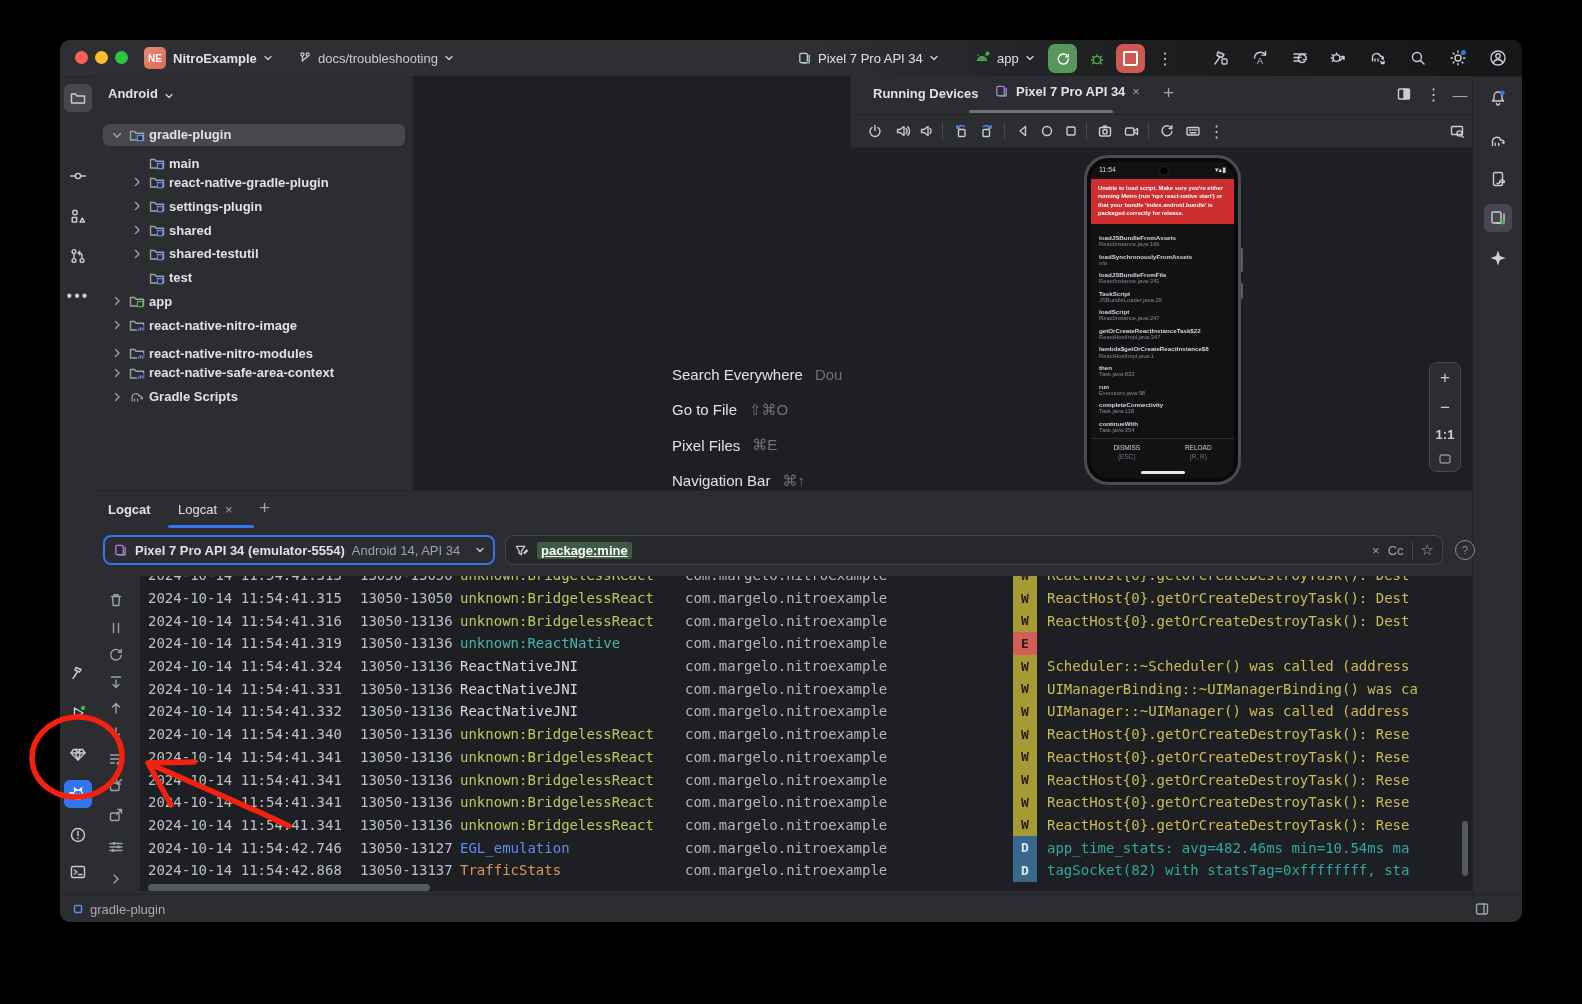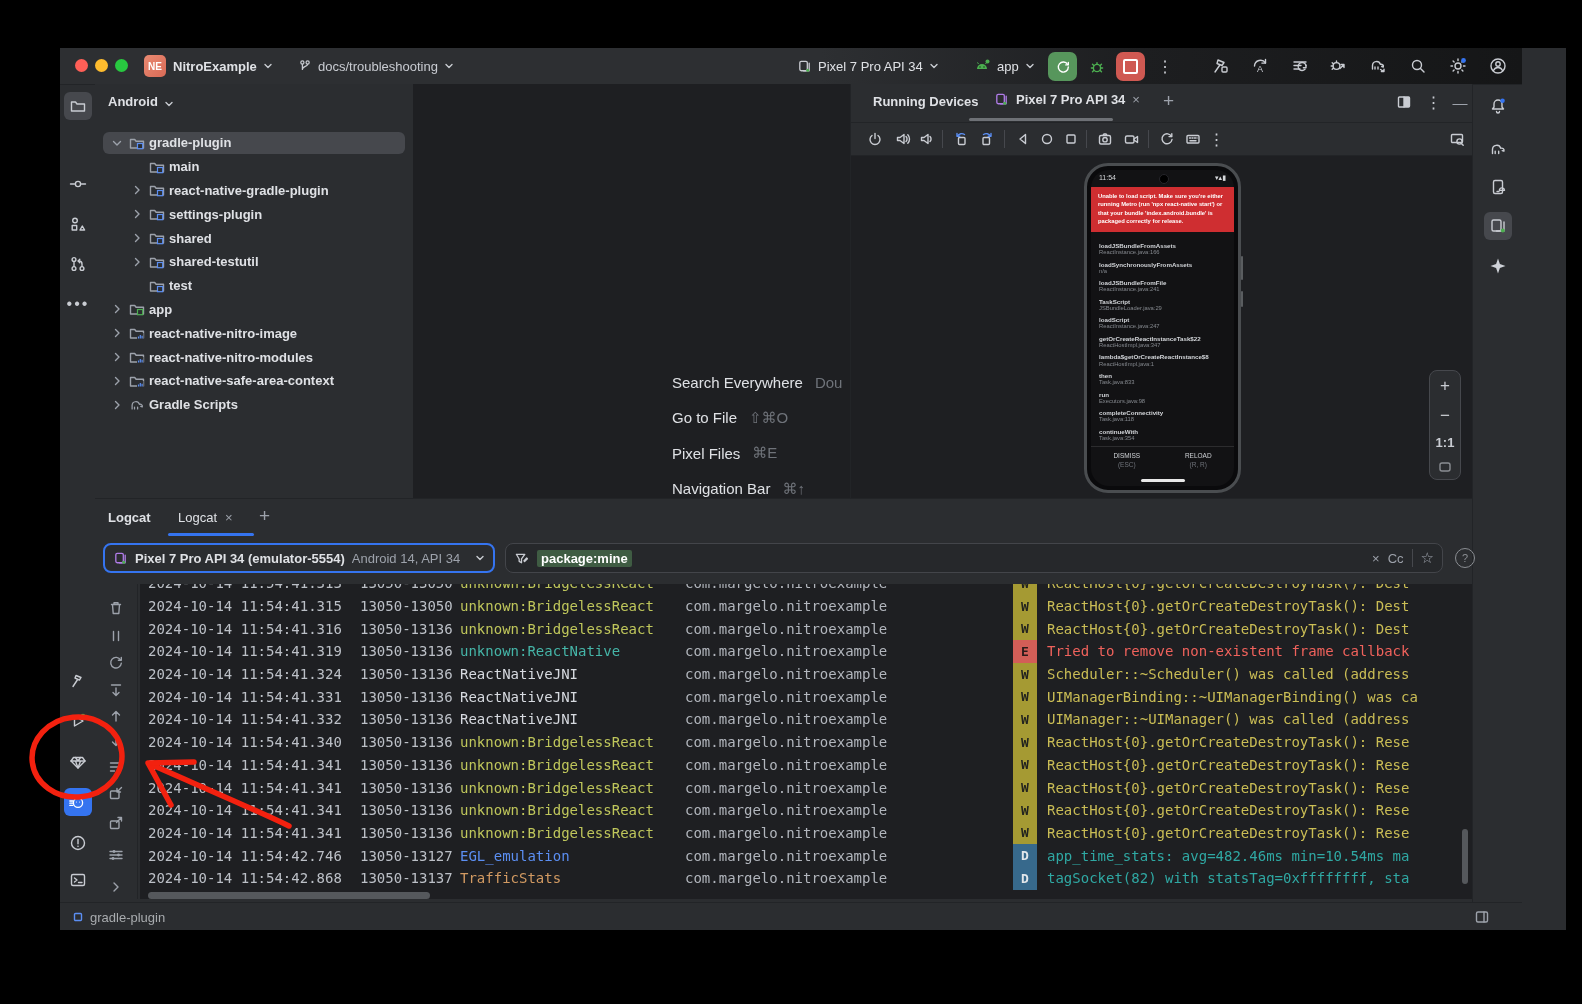--- a/index.html
+++ b/index.html
@@ -1,19 +1,19 @@
 <!DOCTYPE html>
 <html><head>
 <meta charset="utf-8">
 <style>
   html,body{margin:0;padding:0;background:#000;}
   .page{position:relative;width:1582px;height:1004px;background:#000;overflow:hidden;
         font-family:"Liberation Sans",sans-serif;color:#dfe1e5;-webkit-font-smoothing:antialiased;}
-  #win{position:absolute;left:60px;top:48px;width:1462px;height:882px;background:#2b2d30;
-       border-radius:0;overflow:hidden;box-shadow:0 18px 50px rgba(0,0,0,.7);padding-left:44px;}
+  #win{position:absolute;left:60px;top:40px;width:1462px;height:882px;background:#2b2d30;
+       border-radius:10px;overflow:hidden;box-shadow:0 18px 50px rgba(0,0,0,.7);}
   .abs{position:absolute;}
   .ic{stroke:#c9ccd2;fill:none;stroke-width:1.4;stroke-linecap:round;stroke-linejoin:round;}
   .icdim{stroke:#9da2ab;}
   
   .titlebar{position:absolute;left:0;top:0;width:1462px;height:36px;
     background:linear-gradient(to right,#2d2f32 0%,#2d2f32 52%,#1d1e20 74%,#151617 100%);
     border-bottom:1px solid #222427;}
   .tl{position:absolute;top:11px;width:13px;height:13px;border-radius:50%;}
   .netag{position:absolute;left:84px;top:7px;width:22px;height:22px;border-radius:5px;
     background:linear-gradient(135deg,#e98a72,#d96a56);color:#fff;font-size:10px;font-weight:bold;
@@ -73,21 +73,21 @@
     font-size:6.5px;color:#cfd2d6;line-height:1.4;}
   .navpill{position:absolute;left:50%;bottom:4px;width:44px;height:3px;margin-left:-22px;border-radius:2px;background:#e8e8e8;}
   
   .logcat{position:absolute;left:35px;top:450px;width:1377px;height:404px;background:#2b2d30;border-top:1px solid #222427;}
   .lctab-title{position:absolute;left:13px;top:11px;font-size:13px;font-weight:bold;}
   .lctab{position:absolute;left:83px;top:11px;display:flex;gap:8px;align-items:center;font-size:13px;color:#dfe1e5;}
   .combo{position:absolute;left:8px;top:44px;width:392px;height:30px;background:#2b2d30;border:2px solid #3574f0;
     border-radius:8px;box-sizing:border-box;display:flex;align-items:center;padding:0 8px;gap:7px;font-size:13px;white-space:nowrap;overflow:hidden;}
   .filterbox{position:absolute;left:410px;top:44px;width:938px;height:30px;background:#26282b;border:1px solid #43454a;
     border-radius:8px;box-sizing:border-box;display:flex;align-items:center;padding:0 8px;gap:8px;font-size:13px;}
-  .ftoken{background:#3f5c43;color:#fff;font-weight:bold;padding:1px 4px;border-radius:2px;}
+  .ftoken{background:#3f5c43;color:#fff;font-weight:bold;padding:1px 4px;border-radius:2px;text-decoration:underline;}
   .lc-toolcol{position:absolute;left:0;top:85px;width:42px;height:315px;border-right:1px solid #222427;}
   .lcico{position:absolute;left:11px;width:20px;height:20px;}
   #logrows{position:absolute;left:45px;top:85px;right:12px;height:315px;overflow:hidden;background:#1e1f22;}
   #logbg{position:absolute;left:45px;top:85px;right:0;height:315px;background:#1e1f22;z-index:0;}
   .lrow{display:flex;align-items:stretch;height:22.7px;font-family:"DejaVu Sans Mono",monospace;font-size:14px;white-space:pre;}
   .lrow>div{display:flex;align-items:center;}
   .c-time{width:212px;padding-left:8px;color:#bcc0c7;}
   .c-pid{width:100px;color:#bcc0c7;text-align:right;}
   .c-tag{width:225px;}
   .c-pkg{width:328px;color:#b2b6bd;}
@@ -319,94 +319,94 @@
               </svg>
             </div>
             <div class="ticon">
               <svg width="16" height="16" viewBox="0 0 16 16">
                 <path d="M1.5 4.5h4.2l1.4 1.8h7.4V13h-13z" class="ic icdim"></path>
                 <rect x="8.5" y="8.5" width="5.2" height="5.2" fill="#2b2d30" stroke="#5b8ef2" stroke-width="1.2"></rect>
               </svg>
             </div>
             <div class="tlabel">gradle-plugin</div>
           </div>
+          <div class="trow" style="padding-left: 34px; align-items: flex-end;">
+            <div class="chev"></div>
+            <div class="ticon">
+              <svg width="16" height="16" viewBox="0 0 16 16">
+                <path d="M1.5 4.5h4.2l1.4 1.8h7.4V13h-13z" class="ic icdim"></path>
+                <rect x="8.5" y="8.5" width="5.2" height="5.2" fill="#2b2d30" stroke="#5b8ef2" stroke-width="1.2"></rect>
+              </svg>
+            </div>
+            <div class="tlabel">main</div>
+          </div>
+          <div class="trow" style="padding-left: 34px;">
+            <div class="chev">
+              <svg class="ic icdim" width="16" height="16" viewBox="0 0 16 16">
+                <path d="M6.5 4.5L10 8l-3.5 3.5"></path>
+              </svg>
+            </div>
+            <div class="ticon">
+              <svg width="16" height="16" viewBox="0 0 16 16">
+                <path d="M1.5 4.5h4.2l1.4 1.8h7.4V13h-13z" class="ic icdim"></path>
+                <rect x="8.5" y="8.5" width="5.2" height="5.2" fill="#2b2d30" stroke="#5b8ef2" stroke-width="1.2"></rect>
+              </svg>
+            </div>
+            <div class="tlabel">react-native-gradle-plugin</div>
+          </div>
+          <div class="trow" style="padding-left: 34px;">
+            <div class="chev">
+              <svg class="ic icdim" width="16" height="16" viewBox="0 0 16 16">
+                <path d="M6.5 4.5L10 8l-3.5 3.5"></path>
+              </svg>
+            </div>
+            <div class="ticon">
+              <svg width="16" height="16" viewBox="0 0 16 16">
+                <path d="M1.5 4.5h4.2l1.4 1.8h7.4V13h-13z" class="ic icdim"></path>
+                <rect x="8.5" y="8.5" width="5.2" height="5.2" fill="#2b2d30" stroke="#5b8ef2" stroke-width="1.2"></rect>
+              </svg>
+            </div>
+            <div class="tlabel">settings-plugin</div>
+          </div>
+          <div class="trow" style="padding-left: 34px;">
+            <div class="chev">
+              <svg class="ic icdim" width="16" height="16" viewBox="0 0 16 16">
+                <path d="M6.5 4.5L10 8l-3.5 3.5"></path>
+              </svg>
+            </div>
+            <div class="ticon">
+              <svg width="16" height="16" viewBox="0 0 16 16">
+                <path d="M1.5 4.5h4.2l1.4 1.8h7.4V13h-13z" class="ic icdim"></path>
+                <rect x="8.5" y="8.5" width="5.2" height="5.2" fill="#2b2d30" stroke="#5b8ef2" stroke-width="1.2"></rect>
+              </svg>
+            </div>
+            <div class="tlabel">shared</div>
+          </div>
+          <div class="trow" style="padding-left: 34px;">
+            <div class="chev">
+              <svg class="ic icdim" width="16" height="16" viewBox="0 0 16 16">
+                <path d="M6.5 4.5L10 8l-3.5 3.5"></path>
+              </svg>
+            </div>
+            <div class="ticon">
+              <svg width="16" height="16" viewBox="0 0 16 16">
+                <path d="M1.5 4.5h4.2l1.4 1.8h7.4V13h-13z" class="ic icdim"></path>
+                <rect x="8.5" y="8.5" width="5.2" height="5.2" fill="#2b2d30" stroke="#5b8ef2" stroke-width="1.2"></rect>
+              </svg>
+            </div>
+            <div class="tlabel">shared-testutil</div>
+          </div>
           <div class="trow" style="padding-left: 34px;">
             <div class="chev"></div>
             <div class="ticon">
               <svg width="16" height="16" viewBox="0 0 16 16">
                 <path d="M1.5 4.5h4.2l1.4 1.8h7.4V13h-13z" class="ic icdim"></path>
                 <rect x="8.5" y="8.5" width="5.2" height="5.2" fill="#2b2d30" stroke="#5b8ef2" stroke-width="1.2"></rect>
               </svg>
             </div>
-            <div class="tlabel">main</div>
-          </div>
-          <div class="trow" style="padding-left: 34px;">
-            <div class="chev">
-              <svg class="ic icdim" width="16" height="16" viewBox="0 0 16 16">
-                <path d="M6.5 4.5L10 8l-3.5 3.5"></path>
-              </svg>
-            </div>
-            <div class="ticon">
-              <svg width="16" height="16" viewBox="0 0 16 16">
-                <path d="M1.5 4.5h4.2l1.4 1.8h7.4V13h-13z" class="ic icdim"></path>
-                <rect x="8.5" y="8.5" width="5.2" height="5.2" fill="#2b2d30" stroke="#5b8ef2" stroke-width="1.2"></rect>
-              </svg>
-            </div>
-            <div class="tlabel">react-native-gradle-plugin</div>
-          </div>
-          <div class="trow" style="padding-left: 34px;">
-            <div class="chev">
-              <svg class="ic icdim" width="16" height="16" viewBox="0 0 16 16">
-                <path d="M6.5 4.5L10 8l-3.5 3.5"></path>
-              </svg>
-            </div>
-            <div class="ticon">
-              <svg width="16" height="16" viewBox="0 0 16 16">
-                <path d="M1.5 4.5h4.2l1.4 1.8h7.4V13h-13z" class="ic icdim"></path>
-                <rect x="8.5" y="8.5" width="5.2" height="5.2" fill="#2b2d30" stroke="#5b8ef2" stroke-width="1.2"></rect>
-              </svg>
-            </div>
-            <div class="tlabel">settings-plugin</div>
-          </div>
-          <div class="trow" style="padding-left: 34px;">
-            <div class="chev">
-              <svg class="ic icdim" width="16" height="16" viewBox="0 0 16 16">
-                <path d="M6.5 4.5L10 8l-3.5 3.5"></path>
-              </svg>
-            </div>
-            <div class="ticon">
-              <svg width="16" height="16" viewBox="0 0 16 16">
-                <path d="M1.5 4.5h4.2l1.4 1.8h7.4V13h-13z" class="ic icdim"></path>
-                <rect x="8.5" y="8.5" width="5.2" height="5.2" fill="#2b2d30" stroke="#5b8ef2" stroke-width="1.2"></rect>
-              </svg>
-            </div>
-            <div class="tlabel">shared</div>
-          </div>
-          <div class="trow" style="padding-left: 34px;">
-            <div class="chev">
-              <svg class="ic icdim" width="16" height="16" viewBox="0 0 16 16">
-                <path d="M6.5 4.5L10 8l-3.5 3.5"></path>
-              </svg>
-            </div>
-            <div class="ticon">
-              <svg width="16" height="16" viewBox="0 0 16 16">
-                <path d="M1.5 4.5h4.2l1.4 1.8h7.4V13h-13z" class="ic icdim"></path>
-                <rect x="8.5" y="8.5" width="5.2" height="5.2" fill="#2b2d30" stroke="#5b8ef2" stroke-width="1.2"></rect>
-              </svg>
-            </div>
-            <div class="tlabel">shared-testutil</div>
-          </div>
-          <div class="trow" style="padding-left: 34px;">
-            <div class="chev"></div>
-            <div class="ticon">
-              <svg width="16" height="16" viewBox="0 0 16 16">
-                <path d="M1.5 4.5h4.2l1.4 1.8h7.4V13h-13z" class="ic icdim"></path>
-                <rect x="8.5" y="8.5" width="5.2" height="5.2" fill="#2b2d30" stroke="#5b8ef2" stroke-width="1.2"></rect>
-              </svg>
-            </div>
             <div class="tlabel">test</div>
           </div>
           <div class="trow" style="padding-left: 14px;">
             <div class="chev">
               <svg class="ic icdim" width="16" height="16" viewBox="0 0 16 16">
                 <path d="M6.5 4.5L10 8l-3.5 3.5"></path>
               </svg>
             </div>
             <div class="ticon">
               <svg width="16" height="16" viewBox="0 0 16 16">
@@ -424,21 +424,21 @@
             </div>
             <div class="ticon">
               <svg width="16" height="16" viewBox="0 0 16 16">
                 <path d="M1.5 4.5h4.2l1.4 1.8h7.4V13h-13z" class="ic icdim"></path>
                 <rect x="8" y="8" width="6.5" height="6.5" fill="#2b2d30"></rect>
                 <path d="M9.5 13.6v-2.2M11.3 13.6v-3.6M13.1 13.6v-2.8" stroke="#5b8ef2" stroke-width="1.2"></path>
               </svg>
             </div>
             <div class="tlabel">react-native-nitro-image</div>
           </div>
-          <div class="trow" style="padding-left: 14px;">
+          <div class="trow" style="padding-left: 14px; align-items: flex-end;">
             <div class="chev">
               <svg class="ic icdim" width="16" height="16" viewBox="0 0 16 16">
                 <path d="M6.5 4.5L10 8l-3.5 3.5"></path>
               </svg>
             </div>
             <div class="ticon">
               <svg width="16" height="16" viewBox="0 0 16 16">
                 <path d="M1.5 4.5h4.2l1.4 1.8h7.4V13h-13z" class="ic icdim"></path>
                 <rect x="8" y="8" width="6.5" height="6.5" fill="#2b2d30"></rect>
                 <path d="M9.5 13.6v-2.2M11.3 13.6v-3.6M13.1 13.6v-2.8" stroke="#5b8ef2" stroke-width="1.2"></path>
@@ -782,21 +782,21 @@
               <path d="M8 6l4 4-4 4"></path>
             </svg></div>
     </div>
 
     <div id="logbg"></div>
     <div id="logrows" style="padding-top: 0px;">
           <div style="margin-top: -12px;">
             <div class="lrow"><div class="c-time">2024-10-14 11:54:41.313</div><div class="c-pid">13050-13050</div><div class="c-tag t-yellow">unknown:BridgelessReact</div><div class="c-pkg">com.margelo.nitroexample</div><div class="c-lvl L-W">W</div><div class="c-msg m-W">ReactHost{0}.getOrCreateDestroyTask(): Dest</div></div>
             <div class="lrow"><div class="c-time">2024-10-14 11:54:41.315</div><div class="c-pid">13050-13050</div><div class="c-tag t-yellow">unknown:BridgelessReact</div><div class="c-pkg">com.margelo.nitroexample</div><div class="c-lvl L-W">W</div><div class="c-msg m-W">ReactHost{0}.getOrCreateDestroyTask(): Dest</div></div>
             <div class="lrow"><div class="c-time">2024-10-14 11:54:41.316</div><div class="c-pid">13050-13136</div><div class="c-tag t-yellow">unknown:BridgelessReact</div><div class="c-pkg">com.margelo.nitroexample</div><div class="c-lvl L-W">W</div><div class="c-msg m-W">ReactHost{0}.getOrCreateDestroyTask(): Dest</div></div>
-            <div class="lrow"><div class="c-time">2024-10-14 11:54:41.319</div><div class="c-pid">13050-13136</div><div class="c-tag t-teal">unknown:ReactNative</div><div class="c-pkg">com.margelo.nitroexample</div><div class="c-lvl L-E">E</div><div class="c-msg m-E">Tried to remove non-existent frame callback</div></div>
+            <div class="lrow"><div class="c-time">2024-10-14 11:54:41.319</div><div class="c-pid">13050-13136</div><div class="c-tag t-teal">unknown:ReactNative</div><div class="c-pkg">com.margelo.nitroexample</div><div class="c-lvl L-E">E</div></div>
             <div class="lrow"><div class="c-time">2024-10-14 11:54:41.324</div><div class="c-pid">13050-13136</div><div class="c-tag t-white">ReactNativeJNI</div><div class="c-pkg">com.margelo.nitroexample</div><div class="c-lvl L-W">W</div><div class="c-msg m-W">Scheduler::~Scheduler() was called (address</div></div>
             <div class="lrow"><div class="c-time">2024-10-14 11:54:41.331</div><div class="c-pid">13050-13136</div><div class="c-tag t-white">ReactNativeJNI</div><div class="c-pkg">com.margelo.nitroexample</div><div class="c-lvl L-W">W</div><div class="c-msg m-W">UIManagerBinding::~UIManagerBinding() was ca</div></div>
             <div class="lrow"><div class="c-time">2024-10-14 11:54:41.332</div><div class="c-pid">13050-13136</div><div class="c-tag t-white">ReactNativeJNI</div><div class="c-pkg">com.margelo.nitroexample</div><div class="c-lvl L-W">W</div><div class="c-msg m-W">UIManager::~UIManager() was called (address</div></div>
             <div class="lrow"><div class="c-time">2024-10-14 11:54:41.340</div><div class="c-pid">13050-13136</div><div class="c-tag t-yellow">unknown:BridgelessReact</div><div class="c-pkg">com.margelo.nitroexample</div><div class="c-lvl L-W">W</div><div class="c-msg m-W">ReactHost{0}.getOrCreateDestroyTask(): Rese</div></div>
             <div class="lrow"><div class="c-time">2024-10-14 11:54:41.341</div><div class="c-pid">13050-13136</div><div class="c-tag t-yellow">unknown:BridgelessReact</div><div class="c-pkg">com.margelo.nitroexample</div><div class="c-lvl L-W">W</div><div class="c-msg m-W">ReactHost{0}.getOrCreateDestroyTask(): Rese</div></div>
             <div class="lrow"><div class="c-time">2024-10-14 11:54:41.341</div><div class="c-pid">13050-13136</div><div class="c-tag t-yellow">unknown:BridgelessReact</div><div class="c-pkg">com.margelo.nitroexample</div><div class="c-lvl L-W">W</div><div class="c-msg m-W">ReactHost{0}.getOrCreateDestroyTask(): Rese</div></div>
             <div class="lrow"><div class="c-time">2024-10-14 11:54:41.341</div><div class="c-pid">13050-13136</div><div class="c-tag t-yellow">unknown:BridgelessReact</div><div class="c-pkg">com.margelo.nitroexample</div><div class="c-lvl L-W">W</div><div class="c-msg m-W">ReactHost{0}.getOrCreateDestroyTask(): Rese</div></div>
             <div class="lrow"><div class="c-time">2024-10-14 11:54:41.341</div><div class="c-pid">13050-13136</div><div class="c-tag t-yellow">unknown:BridgelessReact</div><div class="c-pkg">com.margelo.nitroexample</div><div class="c-lvl L-W">W</div><div class="c-msg m-W">ReactHost{0}.getOrCreateDestroyTask(): Rese</div></div>
             <div class="lrow"><div class="c-time">2024-10-14 11:54:42.746</div><div class="c-pid">13050-13127</div><div class="c-tag t-blue">EGL_emulation</div><div class="c-pkg">com.margelo.nitroexample</div><div class="c-lvl L-D">D</div><div class="c-msg m-D">app_time_stats: avg=482.46ms min=10.54ms ma</div></div>
             <div class="lrow"><div class="c-time">2024-10-14 11:54:42.868</div><div class="c-pid">13050-13137</div><div class="c-tag t-orange">TrafficStats</div><div class="c-pkg">com.margelo.nitroexample</div><div class="c-lvl L-D">D</div><div class="c-msg m-D">tagSocket(82) with statsTag=0xffffffff, sta</div></div>

